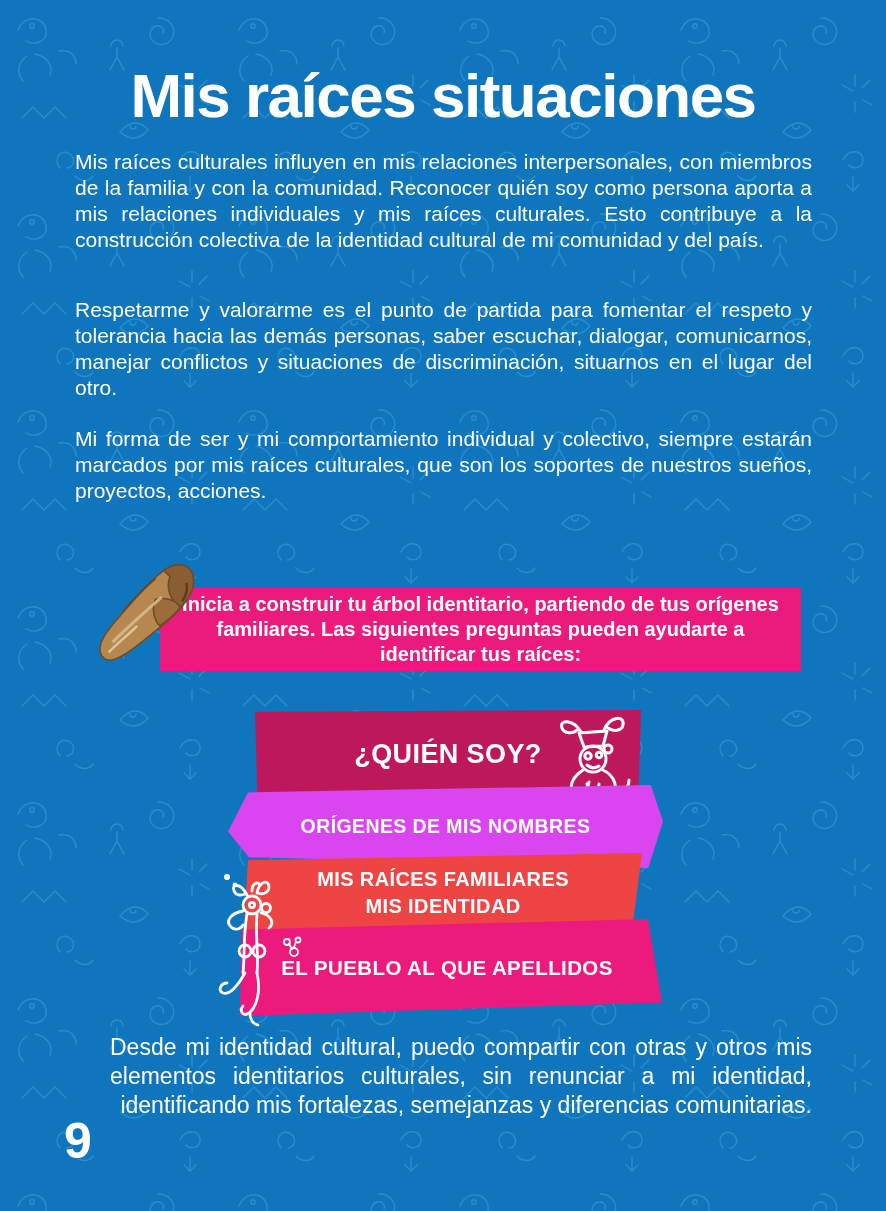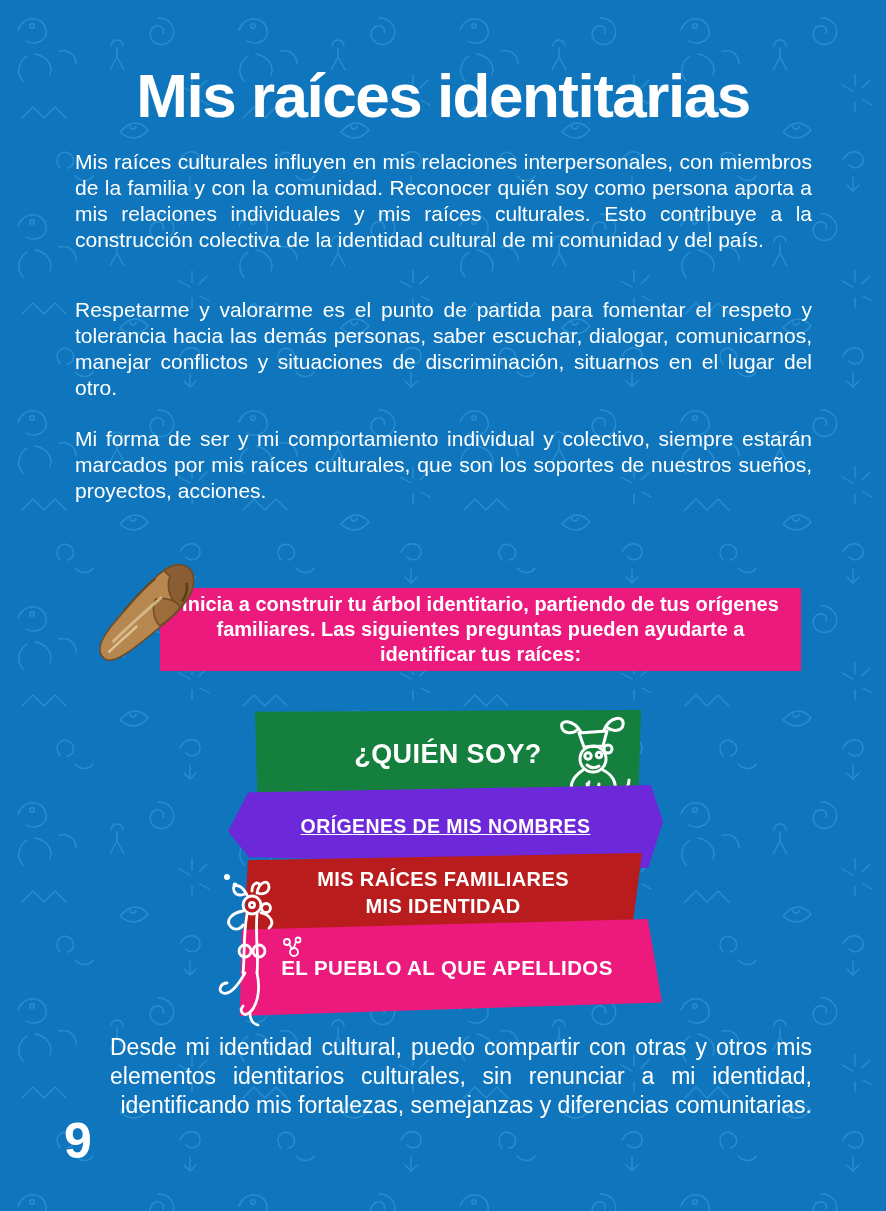--- a/index.html
+++ b/index.html
@@ -86,21 +86,21 @@
           <path d="M22 118 l11 -11 l11 11 l11 -11 l11 11"></path>
           <path d="M120 132 q15 -17 28 -2 q-13 15 -28 2 m10 -6 a3 3 0 1 0 6 0"></path>
           <path d="M60 168 c-8 -10 2 -20 10 -14 c6 5 4 13 -3 14 m8 8 c6 6 14 6 18 0"></path>
           <path d="M180 160 c6 -12 20 -10 20 0 c0 8 -10 10 -14 5 m4 12 v12 m-6 -4 l6 6 l6 -6"></path>
         </g>
       </pattern>
     </defs>
     <rect width="886" height="1211" fill="url(#petro)"></rect>
   </svg>
 
-  <h1 class="page-title layer">Mis raíces identitarias</h1>
+  <h1 class="page-title layer">Mis raíces situaciones</h1>
 
   <p class="para p1 layer">Mis raíces culturales influyen en mis relaciones interpersonales, con miembros de la familia y con la comunidad. Reconocer quién soy como persona aporta a mis relaciones individuales y mis raíces culturales. Esto contribuye a la construcción colectiva de la identidad cultural de mi comunidad y del país.</p>
   <p class="para p2 layer">Respetarme y valorarme es el punto de partida para fomentar el respeto y tolerancia hacia las demás personas, saber escuchar, dialogar, comunicarnos, manejar conflictos y situaciones de discriminación, situarnos en el lugar del otro.</p>
   <p class="para p3 layer">Mi forma de ser y mi comportamiento individual y colectivo, siempre estarán marcados por mis raíces culturales, que son los soportes de nuestros sueños, proyectos, acciones.</p>
 
   <div class="callout layer" style="background: rgb(236, 26, 125);">
     <span>Inicia a construir tu árbol identitario, partiendo de tus orígenes familiares. Las siguientes preguntas pueden ayudarte a identificar tus raíces:</span>
   </div>
   <svg class="shell" width="128" height="128" viewBox="0 0 125 125" aria-hidden="true">
     <g stroke="#6f4b26" stroke-width="1.5" stroke-linejoin="round">
@@ -108,46 +108,46 @@
       <path d="M74 22 C 88 12 102 16 103 30 C 104 40 98 50 90 58 C 80 52 76 38 80 28 Z" fill="#8a5e32"></path>
       <path d="M90 58 C 84 66 76 72 70 76 C 64 70 62 58 66 50 C 74 48 86 50 90 58 Z" fill="#9c6c3a"></path>
       <path d="M28 70 C 40 56 54 40 66 30" fill="none" stroke="#7a5128"></path>
       <path d="M24 92 C 38 78 56 62 72 48" fill="none" stroke="#d9bd8e" stroke-width="3" opacity="0.85"></path>
       <path d="M20 102 C 30 92 40 84 48 76" fill="none" stroke="#e7d2a8" stroke-width="2.5" opacity="0.8"></path>
       <path d="M96 34 c2 6 0 12 -4 18" fill="none" stroke="#5c3c1c" stroke-width="2.5"></path>
       <path d="M34 62 C 44 50 56 38 66 30" fill="none" stroke="#5c3c1c" opacity="0.5"></path>
     </g>
   </svg>
 
-  <div class="banner banner-blue layer" style="background: #15803d;">
+  <div class="banner banner-blue layer" style="background: #be185d;">
     <span>¿QUIÉN SOY?</span>
   </div>
 
   <svg class="monkey" width="100" height="92" viewBox="0 0 100 92" aria-hidden="true">
     <g fill="none" stroke="#ffffff" stroke-width="3" stroke-linecap="round" stroke-linejoin="round">
       <path d="M38 21 C 30 8 16 8 19 17 C 21 23 30 23 34 19"></path>
       <path d="M61 19 C 67 5 82 4 80 14 C 79 20 70 21 65 17"></path>
       <path d="M36 22 L 64 20 L 60 35 L 41 36 Z"></path>
       <circle cx="50" cy="48" r="13"></circle>
       <circle cx="45" cy="45" r="3.2"></circle>
       <circle cx="56" cy="44" r="2.8"></circle>
       <path d="M44 54 q6 5 12 1"></path>
       <circle cx="65" cy="38" r="4"></circle>
       <path d="M40 59 C 28 67 24 79 34 83 C 42 86 46 79 44 73"></path>
       <path d="M60 59 C 72 65 76 77 68 83 C 60 88 54 81 56 73"></path>
       <path d="M46 71 C 42 81 50 89 58 85"></path>
       <path d="M64 79 C 76 85 86 79 86 69"></path>
     </g>
   </svg>
 
-  <div class="banner banner-green layer" style="background: #6d28d9; text-decoration: underline;">
+  <div class="banner banner-green layer" style="background: #d946ef;">
     <span>ORÍGENES DE MIS NOMBRES</span>
   </div>
 
-  <div class="banner banner-orange layer" style="background: #b91c1c;">
+  <div class="banner banner-orange layer" style="background: #ef4444;">
     <span>MIS RAÍCES FAMILIARES</span>
     <span>MIS IDENTIDAD</span>
   </div>
 
   <div class="banner banner-pink layer" style="background: rgb(236, 26, 125);">
     <svg class="paw" width="24" height="24" viewBox="0 0 24 24" aria-hidden="true">
       <g fill="none" stroke="#ffffff" stroke-width="1.8" stroke-linecap="round">
         <circle cx="6" cy="6" r="3"></circle>
         <circle cx="17" cy="4" r="2.5"></circle>
         <circle cx="13" cy="16" r="4"></circle>

